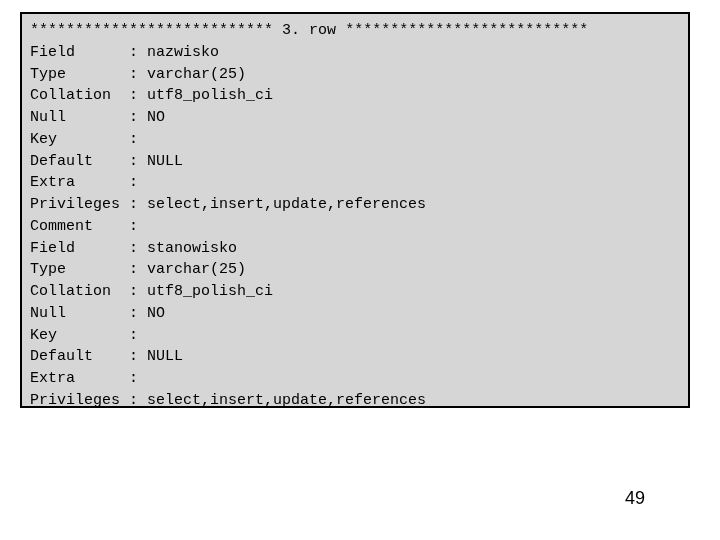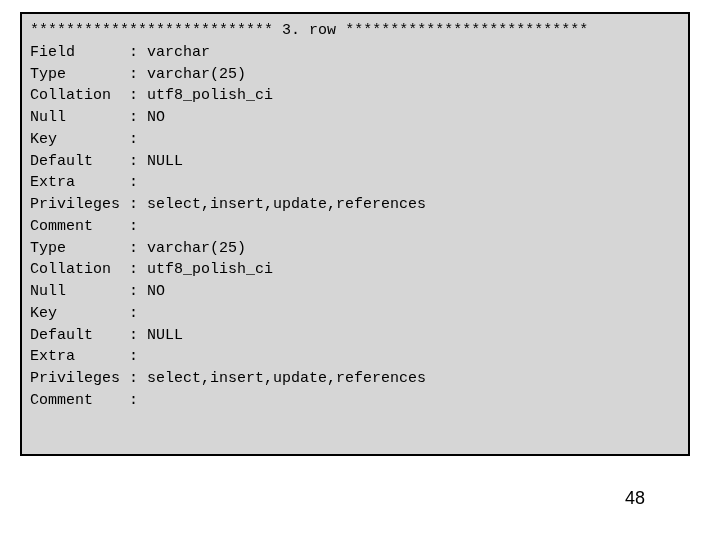--- a/index.html
+++ b/index.html
@@ -11,21 +11,21 @@
     font-family: "Courier New", Courier, monospace;
     font-size: 15px;
     line-height: 1.45;
     position: relative;
   }
   .terminal {
     position: absolute;
     left: 20px;
     top: 12px;
     width: 670px;
-    height: 444px;
+    height: 396px;
     background: #d6d6d6;
     border: 2px solid #000;
     padding: 6px 8px 6px 8px;
     box-sizing: border-box;
     overflow: hidden;
   }
   .line {
     white-space: pre;
   }
   .kv {
@@ -43,34 +43,35 @@
     font-family: Arial, Helvetica, sans-serif;
     font-size: 18px;
   }
 </style>
 </head>
 <body>
 
 <div class="terminal">
 
   <div class="line"><span>***************************</span> <span>3</span>. <span>row</span> <span>***************************</span></div>
-  <div class="kv"><span class="label">Field</span>: <span>varchar</span></div>
+  <div class="kv"><span class="label">Field</span>: <span>nazwisko</span></div>
   <div class="kv"><span class="label">Type</span>: <span>varchar(25)</span></div>
   <div class="kv"><span class="label">Collation</span>: <span>utf8_polish_ci</span></div>
   <div class="kv"><span class="label">Null</span>: <span>NO</span></div>
   <div class="kv"><span class="label">Key</span>: <span></span></div>
   <div class="kv"><span class="label">Default</span>: <span>NULL</span></div>
   <div class="kv"><span class="label">Extra</span>: <span></span></div>
   <div class="kv"><span class="label">Privileges</span>: <span>select,insert,update,references</span></div>
   <div class="kv"><span class="label">Comment</span>: <span></span></div>
 
+  <div class="kv"><span class="label">Field</span>: <span>stanowisko</span></div>
   <div class="kv"><span class="label">Type</span>: <span>varchar(25)</span></div>
   <div class="kv"><span class="label">Collation</span>: <span>utf8_polish_ci</span></div>
   <div class="kv"><span class="label">Null</span>: <span>NO</span></div>
   <div class="kv"><span class="label">Key</span>: <span></span></div>
   <div class="kv"><span class="label">Default</span>: <span>NULL</span></div>
   <div class="kv"><span class="label">Extra</span>: <span></span></div>
   <div class="kv"><span class="label">Privileges</span>: <span>select,insert,update,references</span></div>
   <div class="kv"><span class="label">Comment</span>: <span></span></div>
 
 </div>
 
-<div class="pagenum">48</div>
+<div class="pagenum">49</div>
 
 </body></html>

